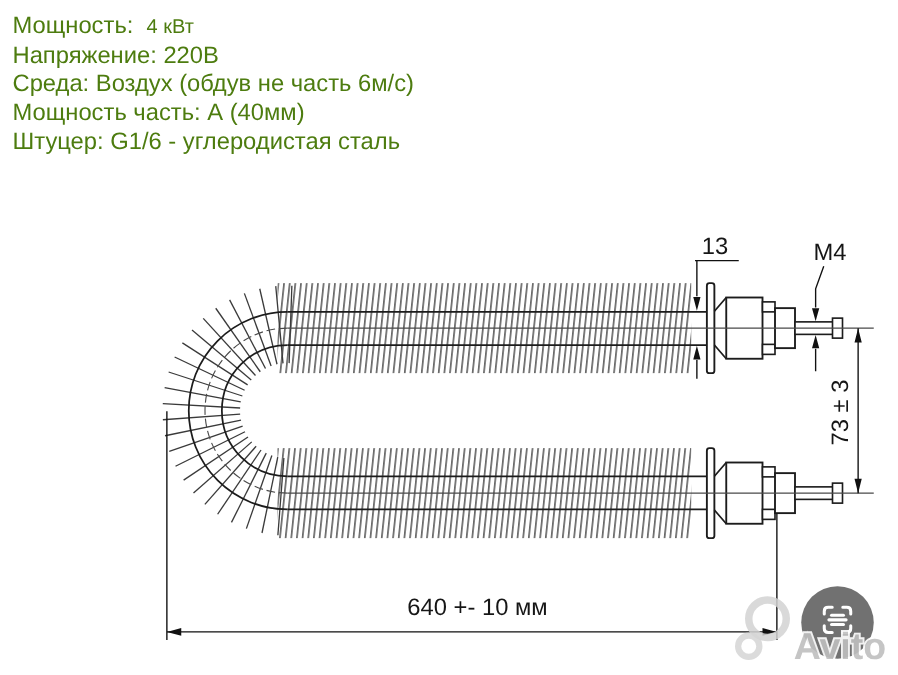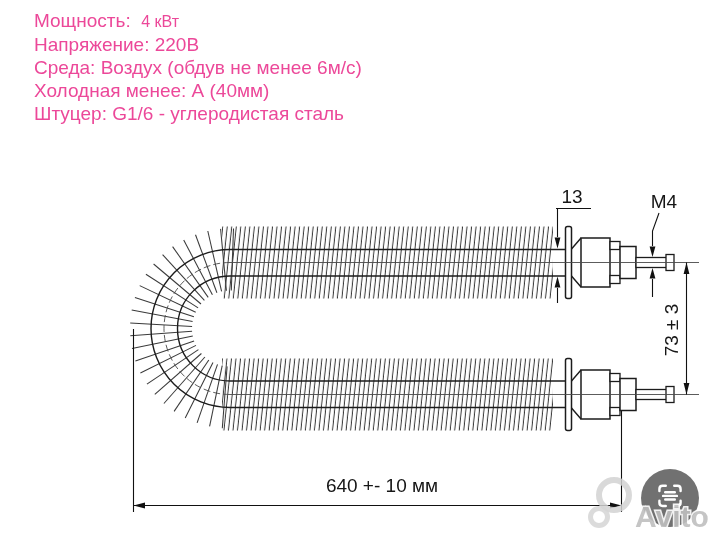--- a/index.html
+++ b/index.html
@@ -1,20 +1,20 @@
 <!DOCTYPE html>
 <html lang="ru"><head>
 <meta charset="utf-8">
 <style>
   html,body{margin:0;padding:0;background:#fff;}
   .stage{position:relative;width:718px;height:540px;background:#fff;overflow:hidden;
          font-family:"Liberation Sans",sans-serif;}
   
   .specs{position:absolute;left:10px;top:9px;z-index:2;
-         font-size:19px;line-height:23px;color:#ec4899;margin-left:24px;}
+         font-size:19px;line-height:23px;color:#4d7c0f;}
   .spec-small{font-size:16px;}
   
   .draw{position:absolute;left:0;top:0;z-index:1;}
   .wall{stroke:#1c1c1c;stroke-width:1.4;fill:none;}
   .cline{stroke:#4a4a4a;stroke-width:0.9;fill:none;}
   .cdash{stroke:#4a4a4a;stroke-width:0.9;fill:none;stroke-dasharray:7 3;}
   .part{fill:#fff;stroke:#1c1c1c;stroke-width:1.5;}
   .part2{fill:#fff;stroke:#1c1c1c;stroke-width:1.3;}
   .ln{stroke:#1c1c1c;stroke-width:1.4;fill:none;}
   .dim{stroke:#111;stroke-width:1.1;fill:none;}
@@ -31,22 +31,22 @@
            fill:#bfbfbf;stroke:#ffffff;stroke-width:3px;paint-order:stroke;opacity:.9;}
 </style>
 </head>
 <body>
 
 <div class="stage">
 
   <div class="specs">
     <div class="spec-line"><span>Мощность:</span>&nbsp; <span class="spec-small">4 кВт</span></div>
     <div class="spec-line">Напряжение: 220В</div>
-    <div class="spec-line">Среда: Воздух (обдув не менее 6м/с)</div>
-    <div class="spec-line">Холодная менее: А (40мм)</div>
+    <div class="spec-line">Среда: Воздух (обдув не часть 6м/с)</div>
+    <div class="spec-line">Мощность часть: А (40мм)</div>
     <div class="spec-line">Штуцер: G1/6 - углеродистая сталь</div>
   </div>
 
   <svg class="draw" width="718" height="540" viewBox="0 0 718 540">
     <defs>
       <pattern id="finpat" width="4.5" height="80" patternUnits="userSpaceOnUse" patternTransform="rotate(6)">
         <line x1="2.2" y1="-4" x2="2.2" y2="84" stroke="#3a3a3a" stroke-width="1.05"></line>
       </pattern>
     </defs>
 

